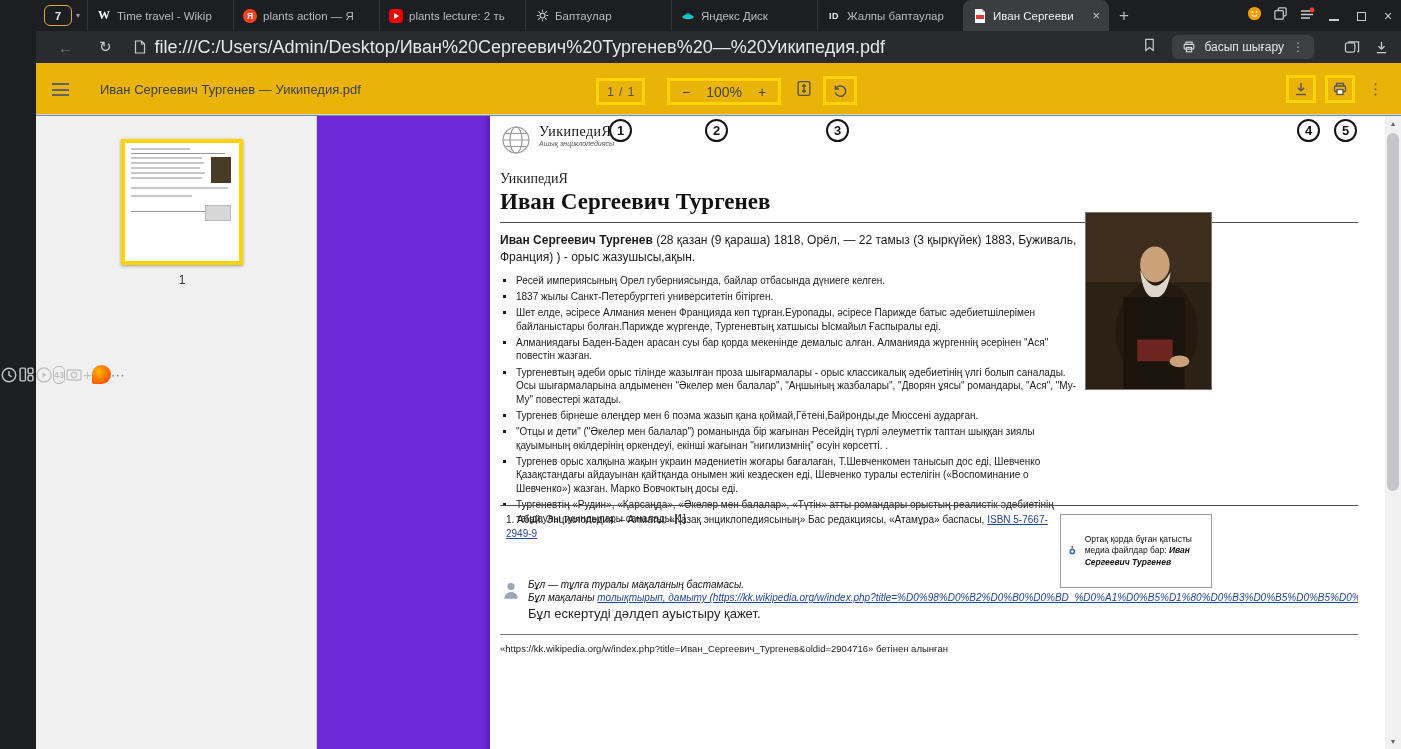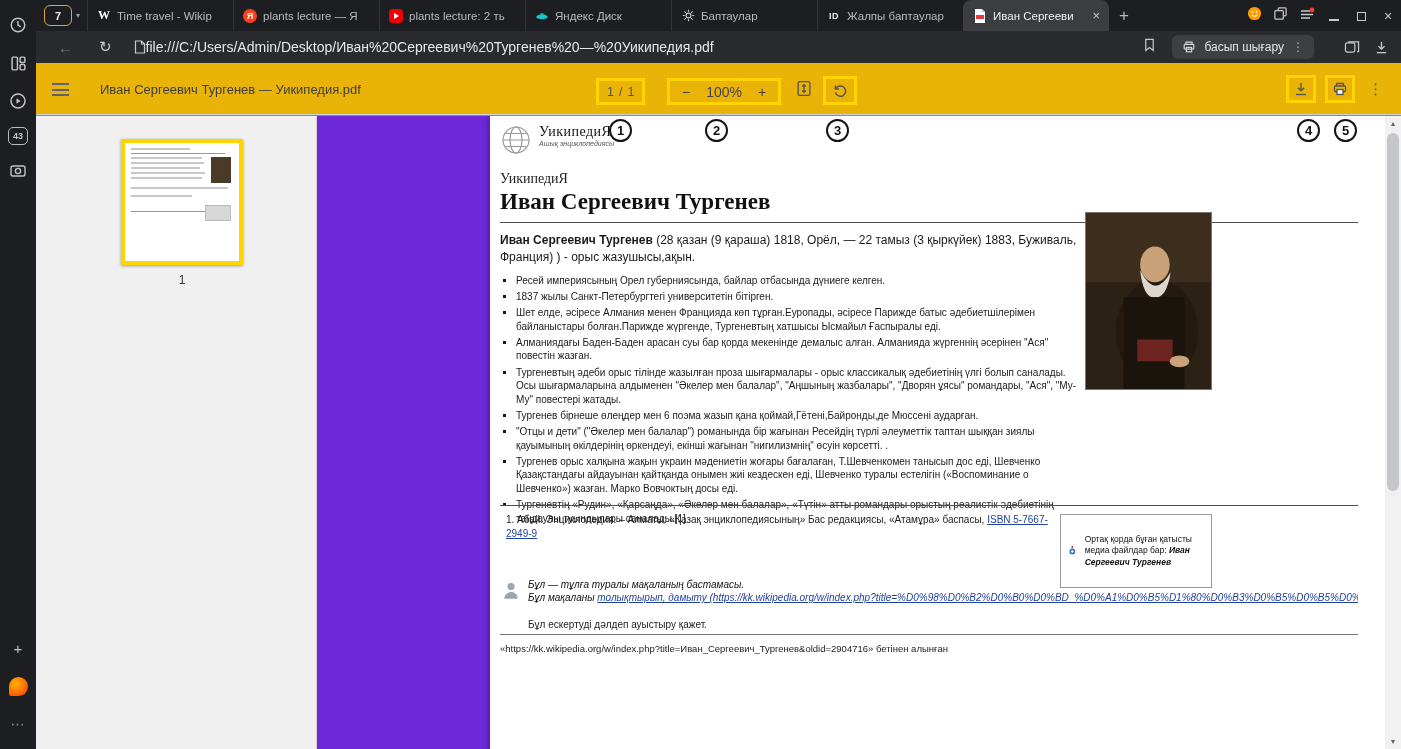--- a/index.html
+++ b/index.html
@@ -1,20 +1,20 @@
 <!DOCTYPE html>
 <html><head>
 <meta charset="utf-8">
 <style>
 *{box-sizing:border-box;margin:0;padding:0}
 html,body{width:1401px;height:749px}
 body{font-family:"Liberation Sans",sans-serif;background:#8a8d90;position:relative;overflow:hidden}
 
 
-.rail{position:absolute;left:0;top:0;width:36px;height:749px;background:#1d1e21;z-index:30;display:flex;flex-direction:column;align-items:center;padding:6px 0}
+.rail{position:absolute;left:0;top:0;width:36px;height:749px;background:#1d1e21;z-index:30;display:flex;flex-direction:row;align-items:center;padding:6px 0}
 .rail .spacer{flex:1}
 .rail-ico{width:24px;height:24px;margin:7px 0;display:flex;align-items:center;justify-content:center;color:#c2c3c5;font-size:15px}
 .badge43{border:1.4px solid #b9babc;border-radius:5px;font-size:9px;font-weight:bold;width:20px;height:18px}
 .msgr{width:19px;height:19px;border-radius:50% 50% 50% 12%;background:radial-gradient(circle at 35% 35%,#ffb300,#ff5c00 70%)}
 .dots{color:#8f9092;font-size:14px;letter-spacing:1px}
 
 
 .tabbar{position:absolute;left:36px;top:0;right:0;height:31px;background:#1d1e21;display:flex;align-items:center;padding-left:8px}
 .tabcount{width:28px;height:21px;border:1.5px solid #d9a83a;border-radius:6px;color:#eee;font-size:11px;font-weight:bold;display:flex;align-items:center;justify-content:center;flex:none}
 .tabchev{color:#9a9b9d;font-size:8px;margin:0 7px 0 4px}
@@ -30,21 +30,21 @@
 .fav-id{color:#e8e8e8;font-size:9px;font-weight:bold;letter-spacing:.5px}
 .tab-right{position:absolute;right:5px;top:0;height:31px;display:flex;align-items:center;gap:11px}
 .winbtn{color:#c9cacb;font-size:14px;width:16px;text-align:center}
 .minbar{width:10px;height:1.6px;background:#c9cacb;display:inline-block}
 .maxbox{width:9px;height:9px;border:1.3px solid #c9cacb;display:inline-block}
 
 
 .addr{position:absolute;left:36px;top:31px;right:0;height:32px;background:#2a2b2e;display:flex;align-items:center;padding:0 12px 0 22px}
 .addr .nav{color:#77787a;font-size:15px;margin-right:26px}
 .addr .refresh{color:#c8c9cb;font-size:15px;margin-right:22px}
-.urlwrap{color:#e6e7e8;font-size:14px;flex:1;display:flex;align-items:center;overflow:hidden;white-space:nowrap}
+.urlwrap{color:#e6e7e8;font-size:18px;flex:1;display:flex;align-items:center;gap:9px;overflow:hidden;white-space:nowrap}
 .pill{height:24px;background:#3d3f43;border-radius:6px;display:flex;align-items:center;gap:8px;padding:0 10px;color:#e3e4e5;font-size:12px;margin:0 16px;flex:none}
 .pill .kb{color:#bdbebf}
 .addr-ico{display:flex;align-items:center;margin-left:14px}
 
 
 .ptb{position:absolute;left:36px;top:63px;right:0;height:52px;background:#eab308;border-bottom:1px solid #cfd0d1;z-index:5}
 .burger{position:absolute;left:16px;top:20px;width:17px;cursor:pointer}
 .burger div{height:2px;background:#5f6368;margin-bottom:3.5px}
 .fname{position:absolute;left:64px;top:19px;font-size:13px;color:#3c4043;max-width:430px;overflow:hidden;white-space:nowrap}
 .ybox{border:3px solid #ffd400;display:flex;align-items:center;justify-content:center;background:transparent}
@@ -84,21 +84,21 @@
 .h2{position:absolute;left:10px;top:356px;width:858px;font-size:19px;font-weight:bold;font-family:"Liberation Serif",serif;border-bottom:1px solid #4d4d4d;padding-bottom:4px;color:#111}
 .h2rule{position:absolute;left:10px;top:389px;width:858px;border-top:1px solid #4d4d4d}
 .ref{position:absolute;left:16px;top:397px;width:548px;font-size:10px;color:#1a1a1a;line-height:1.4}
 .link{color:#20439c;text-decoration:underline}
 .commons{position:absolute;left:570px;top:398px;width:152px;height:74px;border:1px solid #9a9a9a;display:flex;gap:8px;padding:8px 7px;font-size:8.5px;align-items:center;color:#111;line-height:1.35}
 .commons b{font-style:italic}
 .stub{position:absolute;left:10px;top:462px;width:858px;font-size:10px;font-style:italic;color:#111;padding-left:28px;line-height:1.3}
 .stubicon{position:absolute;left:2px;top:3px}
 .stub .l1{font-weight:normal}
 .stub .l2{white-space:nowrap;overflow:hidden}
-.stub .l3{font-size:10px;font-style:normal;color:#222;margin-top:14px}
+.stub .l3{font-size:13px;font-style:normal;color:#222;margin-top:2px}
 .footrule{position:absolute;left:10px;top:518px;width:858px;border-top:1px solid #777}
 .pfooter{position:absolute;left:10px;top:527px;font-size:9.5px;color:#222}
 
 
 .sb{position:absolute;right:0;top:116px;width:16px;height:633px;background:#f1f1f2;z-index:35}
 .sb .up{position:absolute;top:3px;left:0;width:16px;text-align:center;font-size:8px;color:#606162;cursor:pointer}
 .sb .dn{position:absolute;bottom:3px;left:0;width:16px;text-align:center;font-size:8px;color:#606162;cursor:pointer}
 .sb .bar{position:absolute;top:17px;left:2px;width:12px;height:358px;background:#c4c6c9;border-radius:7px;cursor:pointer}
 </style>
 </head>
@@ -150,47 +150,47 @@
       <span>7</span>
     </div>
   <div class="tabchev"><span>▾</span></div>
 
   <div class="tab">
     <span class="fav fav-wiki">W</span>
     <span class="lbl">Time travel - Wikip</span>
   </div>
   <div class="tab">
     <span class="fav fav-ya">Я</span>
-    <span class="lbl">plants lecture — Я</span>
+    <span class="lbl">plants action — Я</span>
   </div>
   <div class="tab">
     <span class="fav fav-yt">
         <svg width="8" height="8" viewBox="0 0 8 8">
           <path d="M2 1l5 3-5 3z" fill="#fff"></path>
         </svg>
       </span>
     <span class="lbl">plants lecture: 2 ть</span>
+  </div>
+  <div class="tab">
+    <span class="fav">
+        <svg width="13" height="13" viewBox="0 0 16 16" fill="none" stroke="#c9c9c9" stroke-width="1.4">
+          <circle cx="8" cy="8" r="3"></circle>
+          <path d="M8 1v2.4M8 12.6V15M1 8h2.4M12.6 8H15M3 3l1.7 1.7M11.3 11.3L13 13M13 3l-1.7 1.7M4.7 11.3L3 13"></path>
+        </svg>
+      </span>
+    <span class="lbl">Баптаулар</span>
   </div>
   <div class="tab">
     <span class="fav">
         <svg width="14" height="14" viewBox="0 0 16 16">
           <path d="M5 7.5a3 3 0 0 1 6 0z" fill="#0e9aa7"></path>
           <ellipse cx="8" cy="9" rx="6.5" ry="2.8" fill="#19c5c8"></ellipse>
         </svg>
       </span>
     <span class="lbl">Яндекс Диск</span>
-  </div>
-  <div class="tab">
-    <span class="fav">
-        <svg width="13" height="13" viewBox="0 0 16 16" fill="none" stroke="#c9c9c9" stroke-width="1.4">
-          <circle cx="8" cy="8" r="3"></circle>
-          <path d="M8 1v2.4M8 12.6V15M1 8h2.4M12.6 8H15M3 3l1.7 1.7M11.3 11.3L13 13M13 3l-1.7 1.7M4.7 11.3L3 13"></path>
-        </svg>
-      </span>
-    <span class="lbl">Баптаулар</span>
   </div>
   <div class="tab">
     <span class="fav fav-id">ID</span>
     <span class="lbl">Жалпы баптаулар</span>
   </div>
   <div class="tab active">
     <span class="fav">
         <svg width="12" height="14" viewBox="0 0 12 14">
           <path d="M1 0h7l3 3v11H1z" fill="#fff"></path>
           <path d="M8 0l3 3H8z" fill="#b9b9b9"></path>

